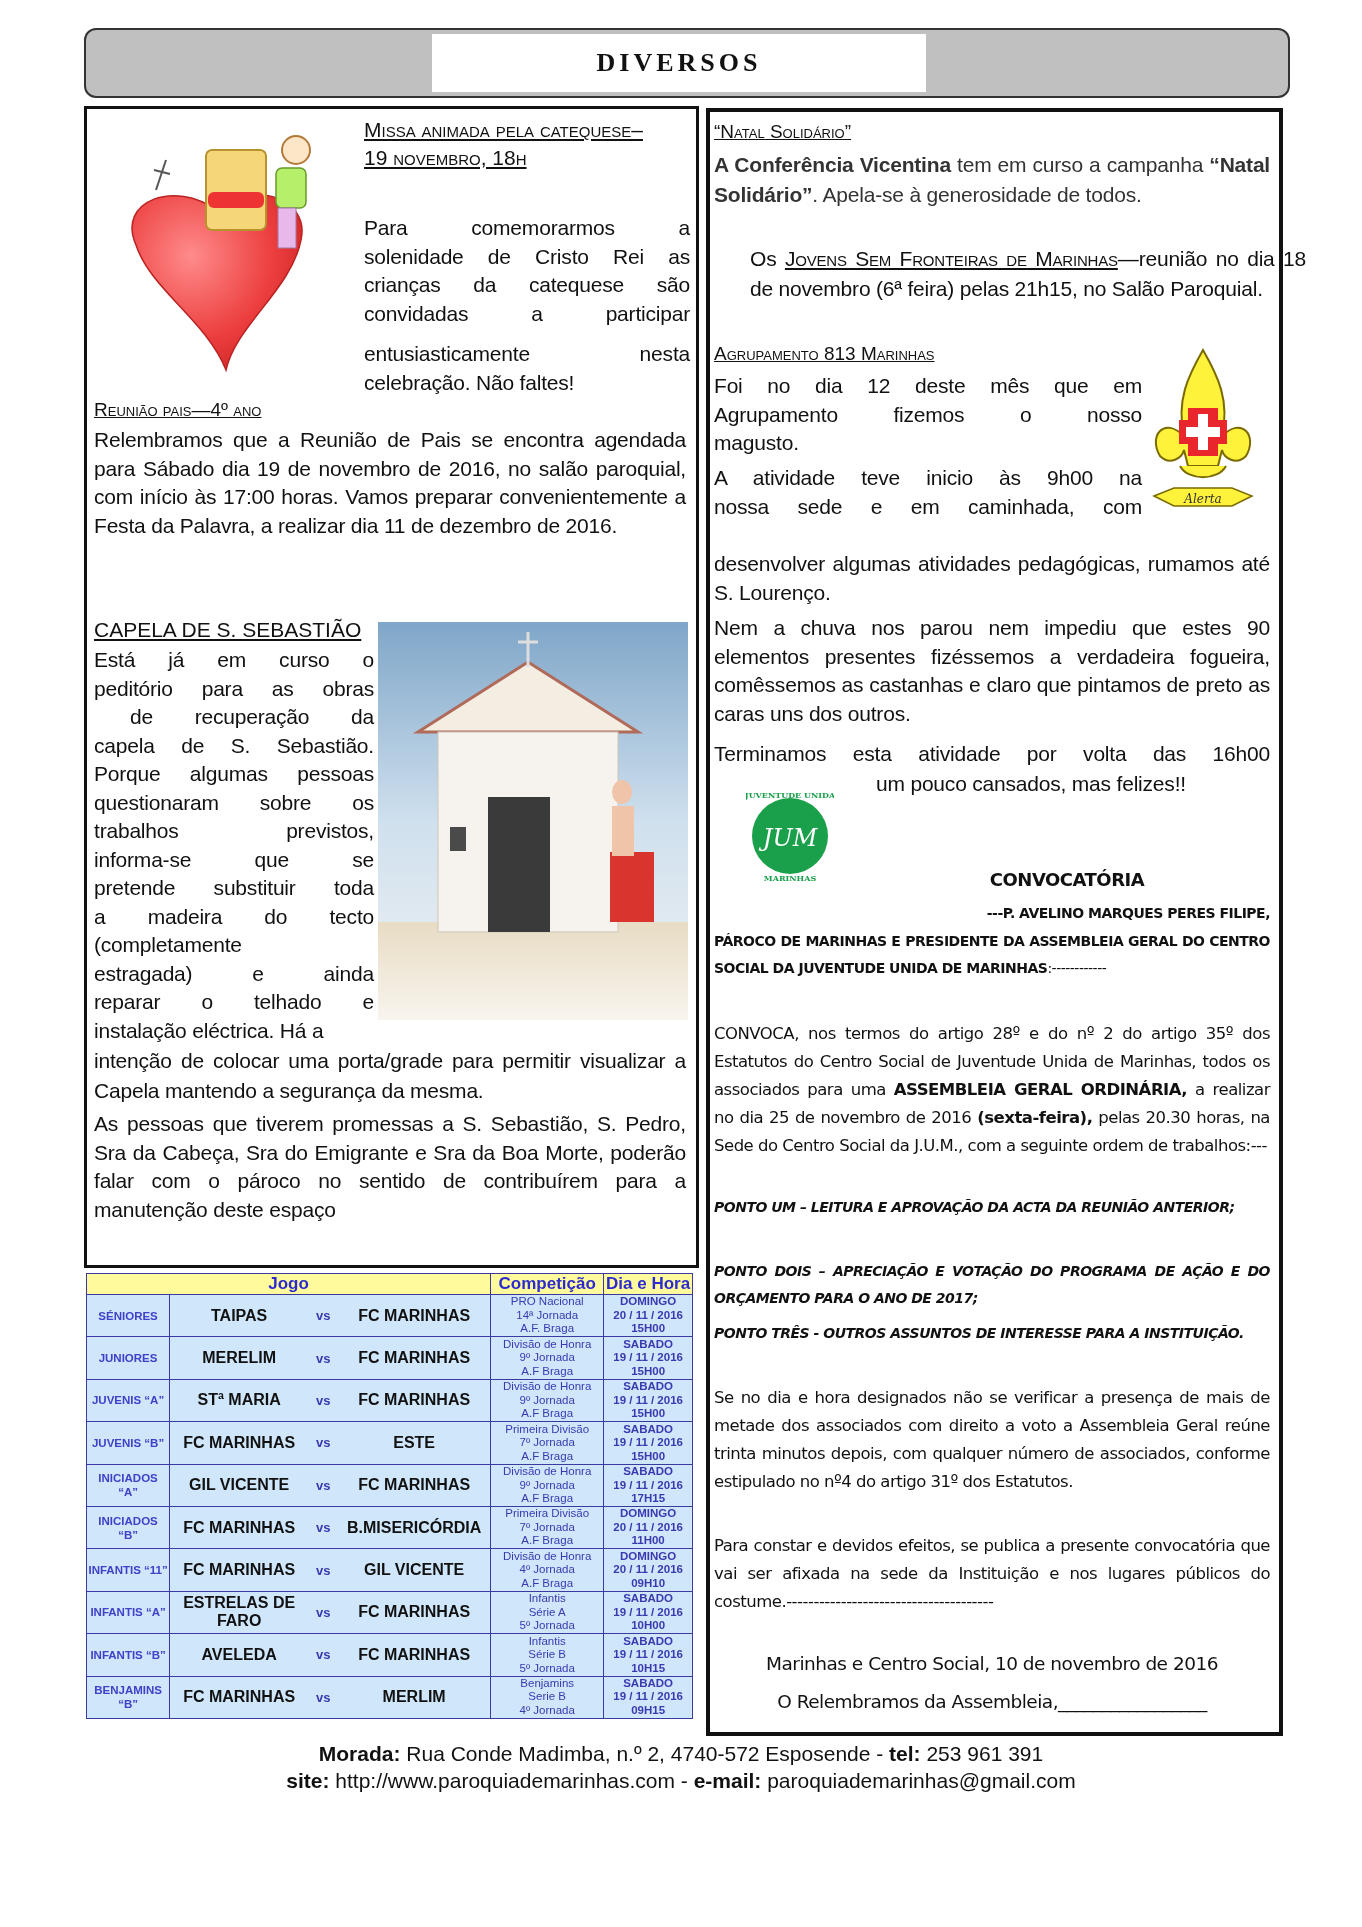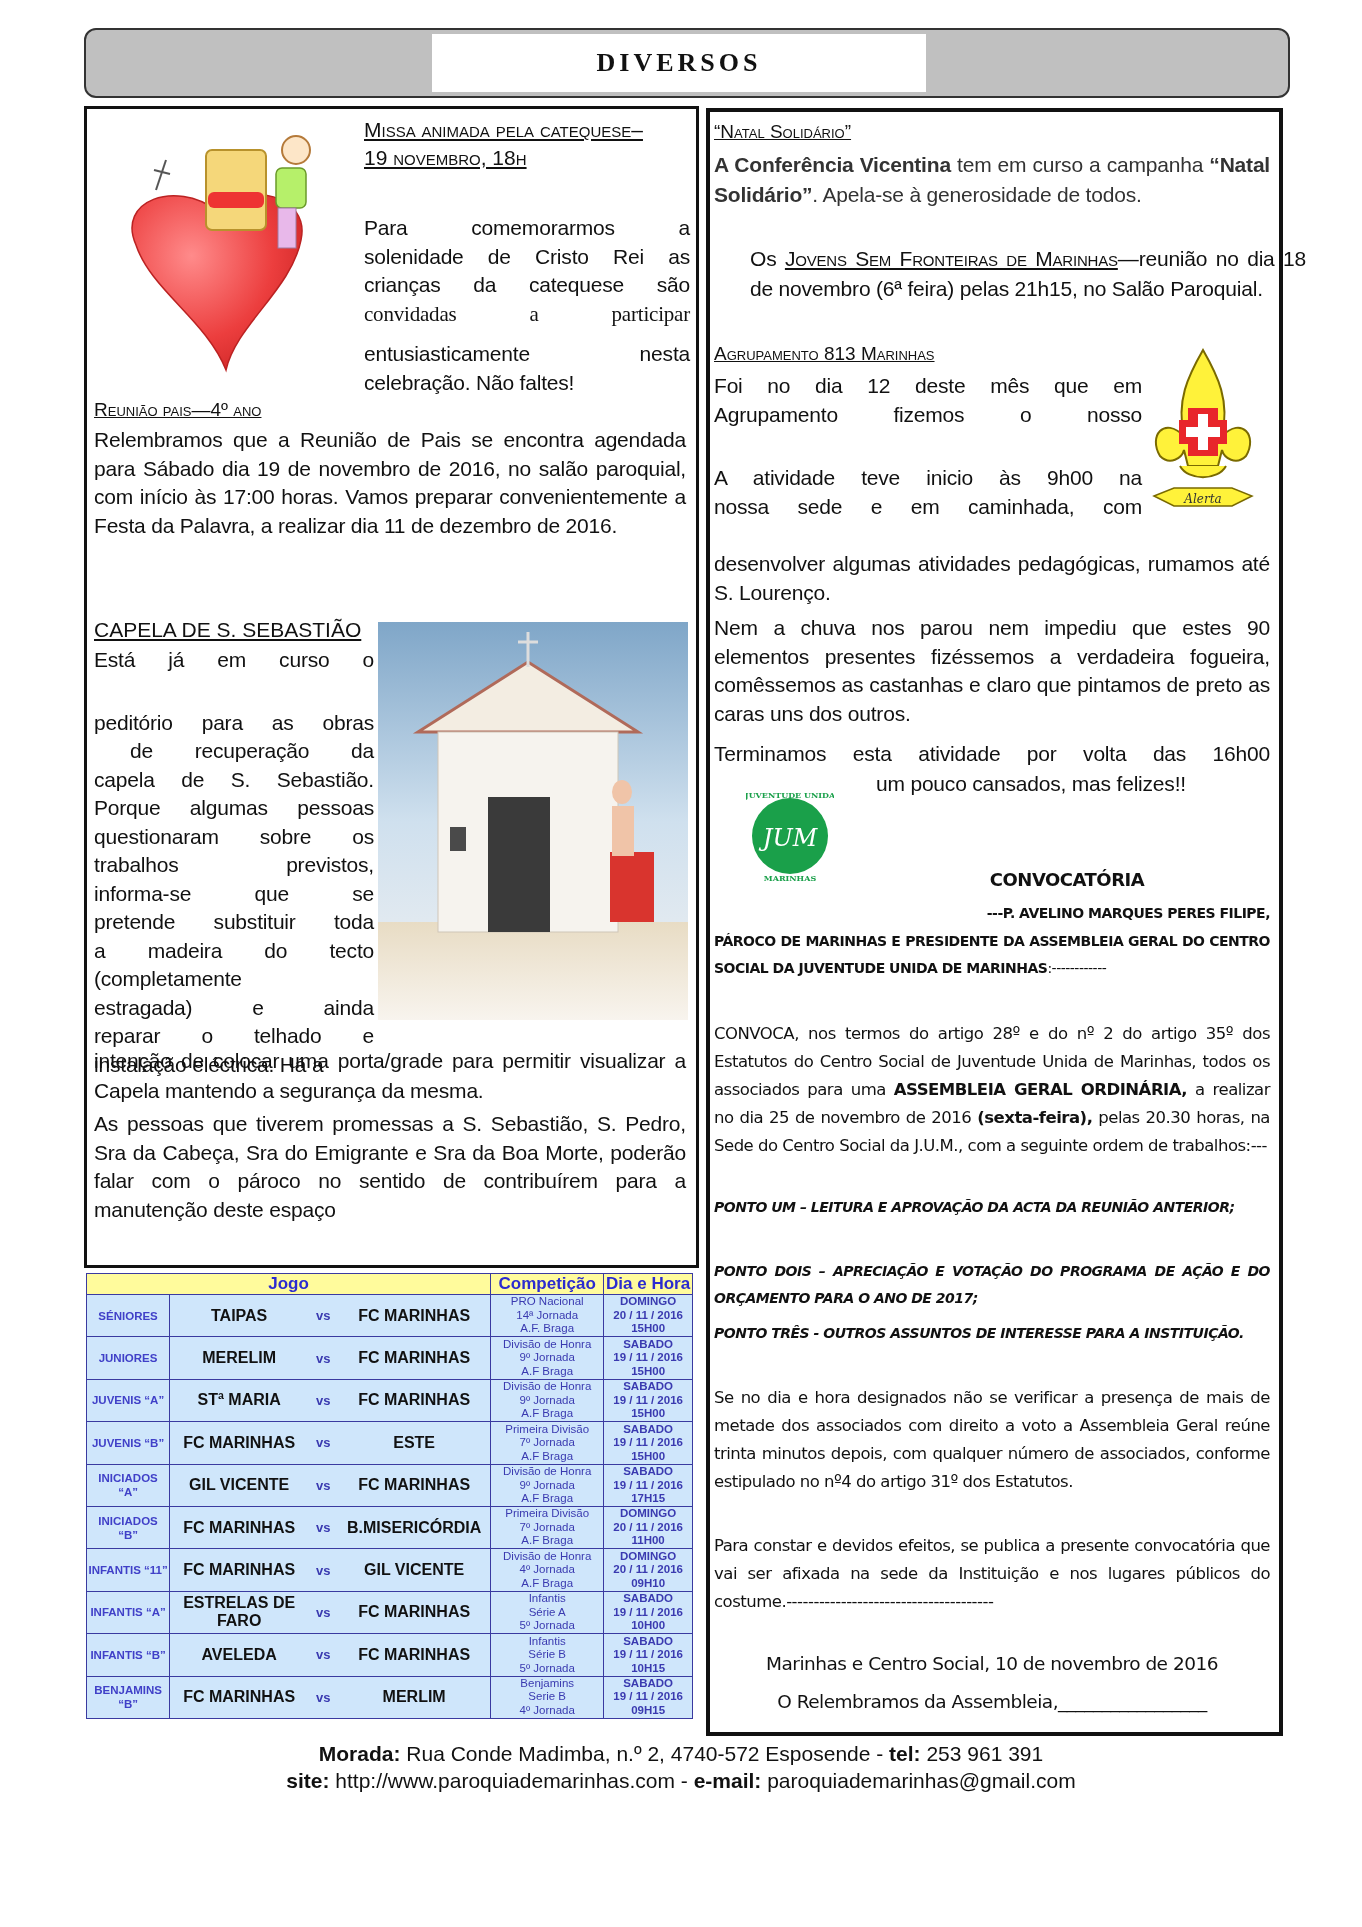--- a/index.html
+++ b/index.html
@@ -79,21 +79,21 @@
 </svg>
 
 <div class="abs" style="left:364px; top:116px; width:326px;">
   <div class="heading big">Missa animada pela catequese–</div>
   <div class="heading big">19 novembro, 18h</div>
 </div>
 <div class="abs txt" style="left:364px; top:214px; width:326px;">
   <div style="text-align-last: justify;">Para comemorarmos a</div>
   <div style="text-align-last: justify;">solenidade de Cristo Rei as</div>
   <div style="text-align-last: justify;">crianças da catequese são</div>
-  <div style="text-align-last: justify; font-family: Liberation Serif, serif;">convidadas a participar</div>
+  <div style="text-align-last: justify;">convidadas a participar</div>
   <div style="text-align-last: justify; margin-top: 12px;">entusiasticamente nesta</div>
   <div>celebração. Não faltes!</div>
 </div>
 
 <div class="abs heading" style="left:94px; top:396px;">Reunião pais—4º ano</div>
 <div class="abs txt" style="left:94px; top:426px; width:592px;">Relembramos que a Reunião de Pais se encontra agendada para Sábado dia 19 de novembro de 2016, no salão paroquial, com início às 17:00 horas. Vamos preparar convenientemente a Festa da Palavra, a realizar dia 11 de dezembro de 2016.</div>
 
 <div class="abs heading plain big" style="left:94px; top:616px; font-variant:normal;">CAPELA DE S. SEBASTIÃO</div>
 
 <svg class="capela-img" style="left:378px; top:622px; width:310px; height:398px;" viewBox="0 0 310 398">
@@ -116,21 +116,21 @@
   <rect x="72" y="205" width="16" height="24" fill="#4a4a4a"></rect>
   <line x1="150" y1="10" x2="150" y2="45" stroke="#ddd" stroke-width="3"></line>
   <line x1="140" y1="20" x2="160" y2="20" stroke="#ddd" stroke-width="3"></line>
   <rect x="232" y="230" width="44" height="70" fill="#d9342e"></rect>
   <ellipse cx="244" cy="170" rx="10" ry="12" fill="#f0c4a8"></ellipse>
   <rect x="234" y="184" width="22" height="50" fill="#f0c4a8"></rect>
 </svg>
 
 <div class="abs txt" style="left:94px; top:646px; width:280px;">
   <div style="text-align-last: justify;">Está já em curso o</div>
-  <div style="text-align-last: justify; margin-top: 34px;">peditório para as obras</div>
+  <div style="text-align-last: justify;">peditório para as obras</div>
   <div style="text-align-last: justify; margin-left: 36px;">de recuperação da</div>
   <div style="text-align-last: justify;">capela de S. Sebastião.</div>
   <div style="text-align-last: justify;">Porque algumas pessoas</div>
   <div style="text-align-last: justify;">questionaram sobre os</div>
   <div style="text-align-last: justify;">trabalhos previstos,</div>
   <div style="text-align-last: justify;">informa-se que se</div>
   <div style="text-align-last: justify;">pretende substituir toda</div>
   <div style="text-align-last: justify;">a madeira do tecto</div>
   <div>(completamente</div>
   <div style="text-align-last: justify;">estragada) e ainda</div>
@@ -356,20 +356,21 @@
 
 <div class="abs heading" style="left:714px; top:118px;">“Natal Solidário”</div>
 <div class="abs txt" style="left:714px; top:150px; width:556px; color:#333; line-height:30px;"><b style="color:#333">A Conferência Vicentina</b><span> tem em curso a campanha </span><b>“Natal Solidário”</b><span>. Apela-se à generosidade de todos.</span></div>
 
 <div class="abs txt" style="left:750px; top:244px; width:556px; line-height:29.5px;"><span>Os </span><span style="text-decoration:underline; font-variant:small-caps;">Jovens Sem Fronteiras de Marinhas</span><span>—reunião no dia 18 de novembro (6ª feira) pelas 21h15, no Salão Paroquial.</span></div>
 
 <div class="abs heading" style="left:714px; top:340px;">Agrupamento 813 Marinhas</div>
 <div class="abs txt" style="left:714px; top:372px; width:428px;">
   <div style="text-align-last: justify;">Foi no dia 12 deste mês que em</div>
   <div style="text-align-last: justify;">Agrupamento fizemos o nosso</div>
+  <div>magusto.</div>
 </div>
 <div class="abs txt" style="left:714px; top:464px; width:428px;">
   <div style="text-align-last: justify;">A atividade teve inicio às 9h00 na</div>
   <div style="text-align-last: justify;">nossa sede e em caminhada, com</div>
 </div>
 <div class="abs txt" style="left:714px; top:550px; width:556px;">desenvolver algumas atividades pedagógicas, rumamos até S. Lourenço.</div>
 <div class="abs txt" style="left:714px; top:614px; width:556px;">Nem a chuva nos parou nem impediu que estes 90 elementos presentes fizéssemos a verdadeira fogueira, comêssemos as castanhas e claro que pintamos de preto as caras uns dos outros.</div>
 <div class="abs txt" style="left:714px; top:740px; width:556px; text-align-last: justify;">Terminamos esta atividade por volta das 16h00</div>
 <div class="abs txt" style="left:876px; top:770px; width:394px;">um pouco cansados, mas felizes!!</div>
 

